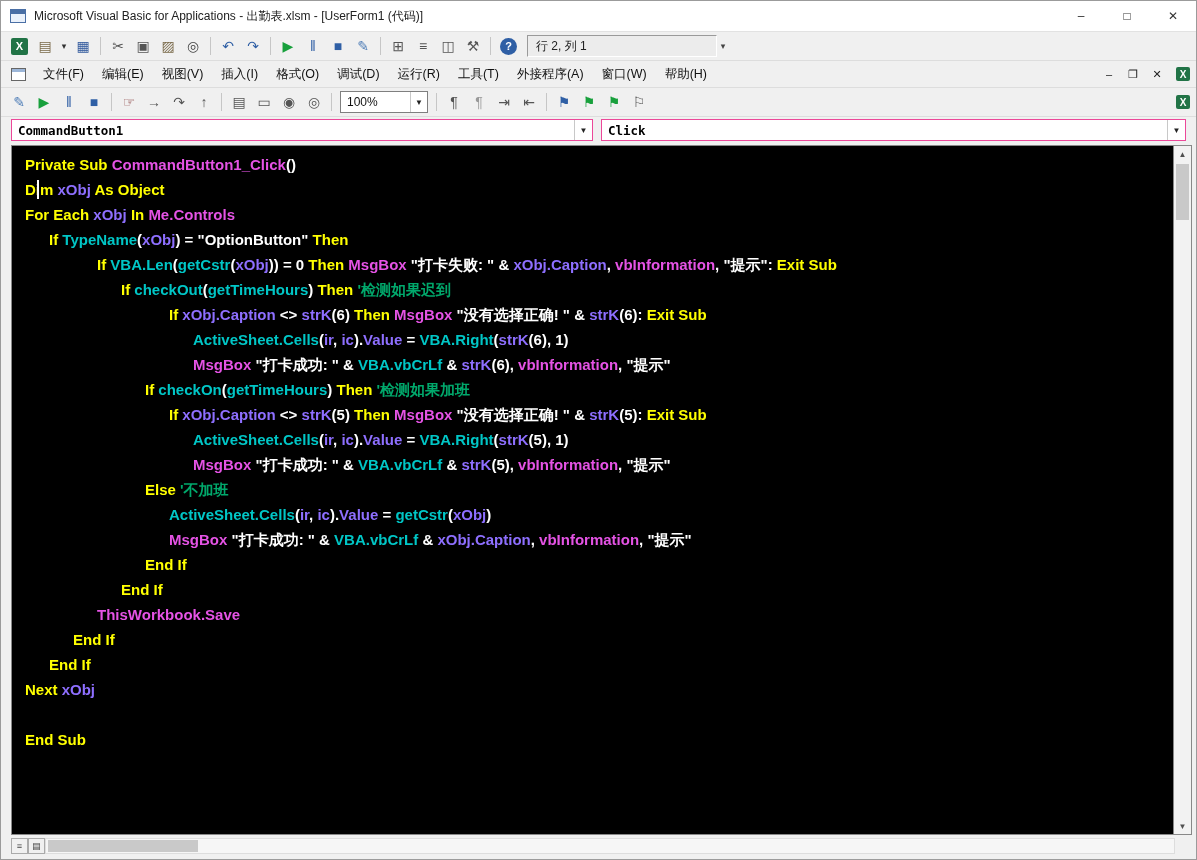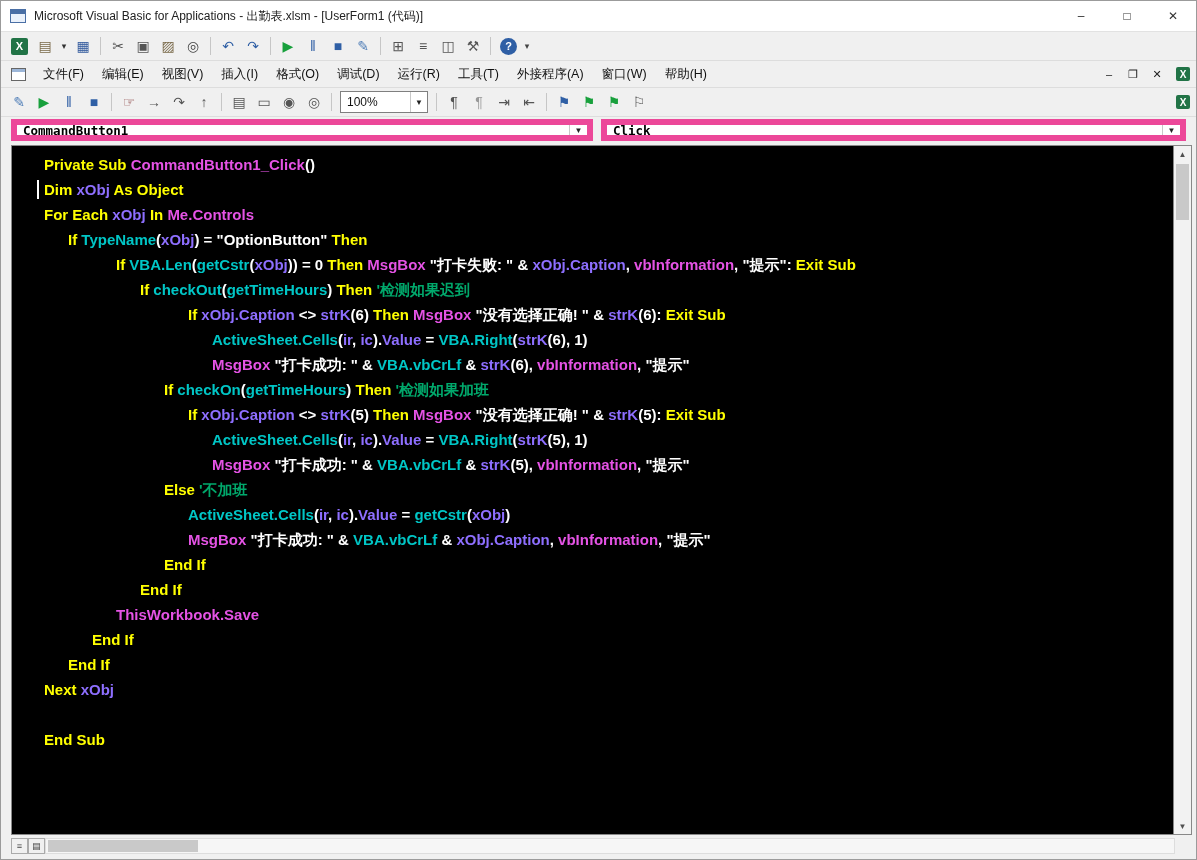--- a/index.html
+++ b/index.html
@@ -36,30 +36,30 @@
   .mini-excel{width:14px;height:14px;margin-left:6px;background:#217346;color:#fff;font-size:10px;font-weight:bold;
       display:flex;align-items:center;justify-content:center;border-radius:2px;}
 
   
   .zoom-combo{width:88px;height:22px;background:#fff;border:1px solid #7f7f7f;display:flex;align-items:center;margin:0 4px;box-sizing:border-box;}
   .zoom-text{flex:1;padding:0 6px;font-size:12px;color:#111;}
   .zoom-arrow{width:16px;height:100%;display:flex;align-items:center;justify-content:center;font-size:8px;color:#222;border-left:1px solid #c8c8c8;}
 
   
   .combo-row{height:26px;display:flex;align-items:center;padding:0 10px;gap:8px;background:#f0f0f0;flex:0 0 auto;}
-  .combo{height:22px;background:#fff;border:6px solid #ec4899;display:flex;align-items:center;box-sizing:border-box;}
+  .combo{height:22px;background:#fff;border:1px solid #ec4899;display:flex;align-items:center;box-sizing:border-box;}
   .combo.object{width:582px;}
   .combo.event{flex:1;}
   .combo-text{flex:1;padding:0 6px;font-family:"DejaVu Sans Mono",monospace;font-weight:bold;font-size:12.5px;color:#000;white-space:nowrap;overflow:hidden;}
   .combo-arrow{width:17px;height:100%;display:flex;align-items:center;justify-content:center;font-size:8px;color:#222;border-left:1px solid #c8c8c8;}
 
   
   .editor-zone{flex:1 1 auto;display:flex;padding:2px 4px 0 10px;background:#f0f0f0;min-height:0;}
   .code-frame{flex:1;display:flex;border:1px solid #888;min-width:0;background:#000;}
-  .code-area{flex:1;background:#000;position:relative;overflow:hidden;padding:6px 0 0 32px;}
+  .code-area{flex:1;background:#000;position:relative;overflow:hidden;padding:6px 0 0 13px;}
   .code-line{height:25px;line-height:25px;white-space:pre;font-family:"Liberation Sans",sans-serif;font-size:15px;font-weight:bold;}
   .caret{position:absolute;left:25px;top:34px;width:2px;height:19px;background:#ffffff;}
 
   .vscroll{width:17px;background:#f2f2f2;border-left:1px solid #888;display:flex;flex-direction:column;flex:0 0 auto;}
   .vs-btn{height:16px;display:flex;align-items:center;justify-content:center;font-size:8px;color:#505050;}
   .vs-thumb{width:13px;height:56px;background:#c9c9c9;margin:2px auto 0;}
   .vs-track{flex:1;}
 
   
   .hscroll-row{height:18px;display:flex;align-items:center;padding:0 21px 0 10px;background:#f0f0f0;flex:0 0 auto;margin-top:2px;}
@@ -102,20 +102,23 @@
         <span class="tb-btn" style="color: rgb(47, 95, 165);">■</span>
         <span class="tb-btn" style="color: rgb(74, 122, 181);">✎</span>
         <span class="tb-sep"></span>
         <span class="tb-btn" style="color: rgb(85, 85, 85);">⊞</span>
         <span class="tb-btn" style="color: rgb(85, 85, 85);">≡</span>
         <span class="tb-btn" style="color: rgb(85, 85, 85);">◫</span>
         <span class="tb-btn" style="color: rgb(85, 85, 85);">⚒</span>
         <span class="tb-sep"></span>
         <span class="tb-btn filled" style="color: rgb(255, 255, 255); background: rgb(47, 95, 165); border-radius: 50%;">?</span>
       </div>
+    <div class="tb-status-box">
+      <span class="tb-status-text">行 2, 列 1</span>
+    </div>
     <span class="tb-btn narrow">▾</span>
   </div>
 
   <div class="menubar">
     <span class="child-icon"></span>
     <span id="menu-items" style="display:flex;align-items:center;">
         <span class="menu-item">文件(F)</span>
         <span class="menu-item">编辑(E)</span>
         <span class="menu-item">视图(V)</span>
         <span class="menu-item">插入(I)</span>

